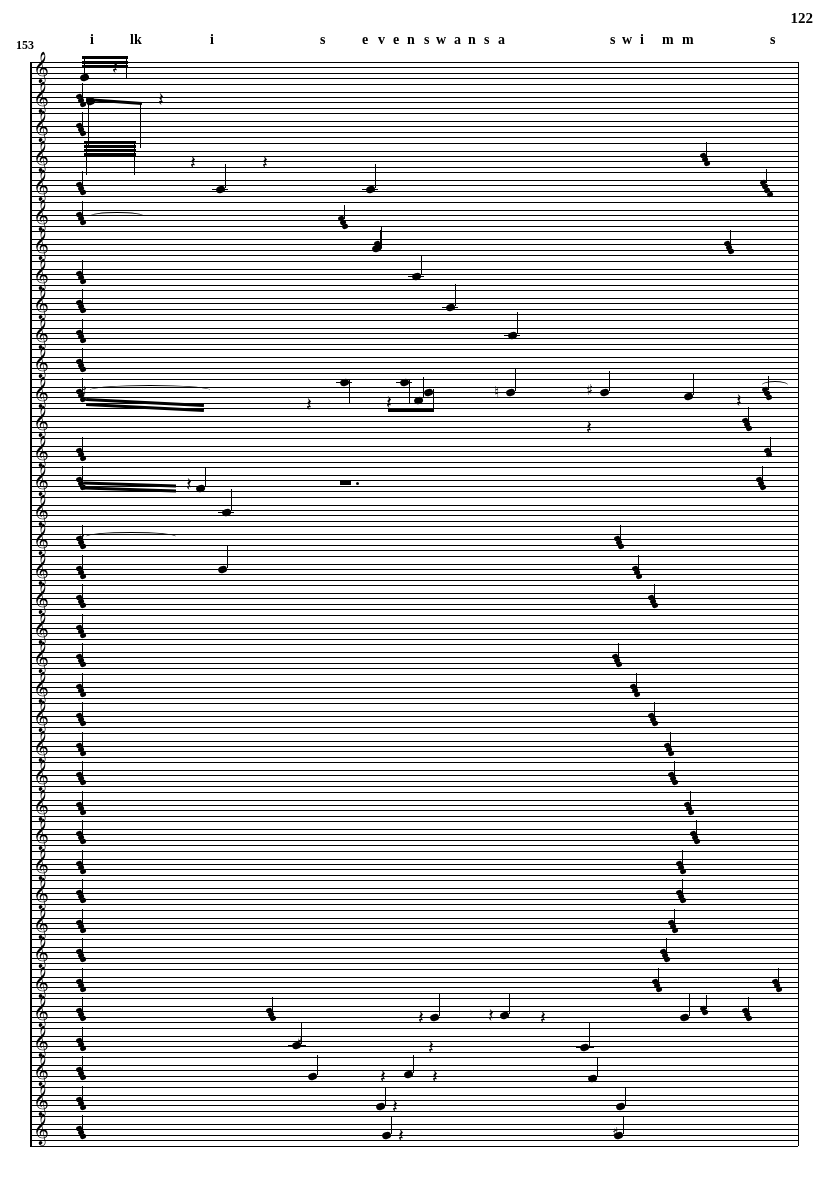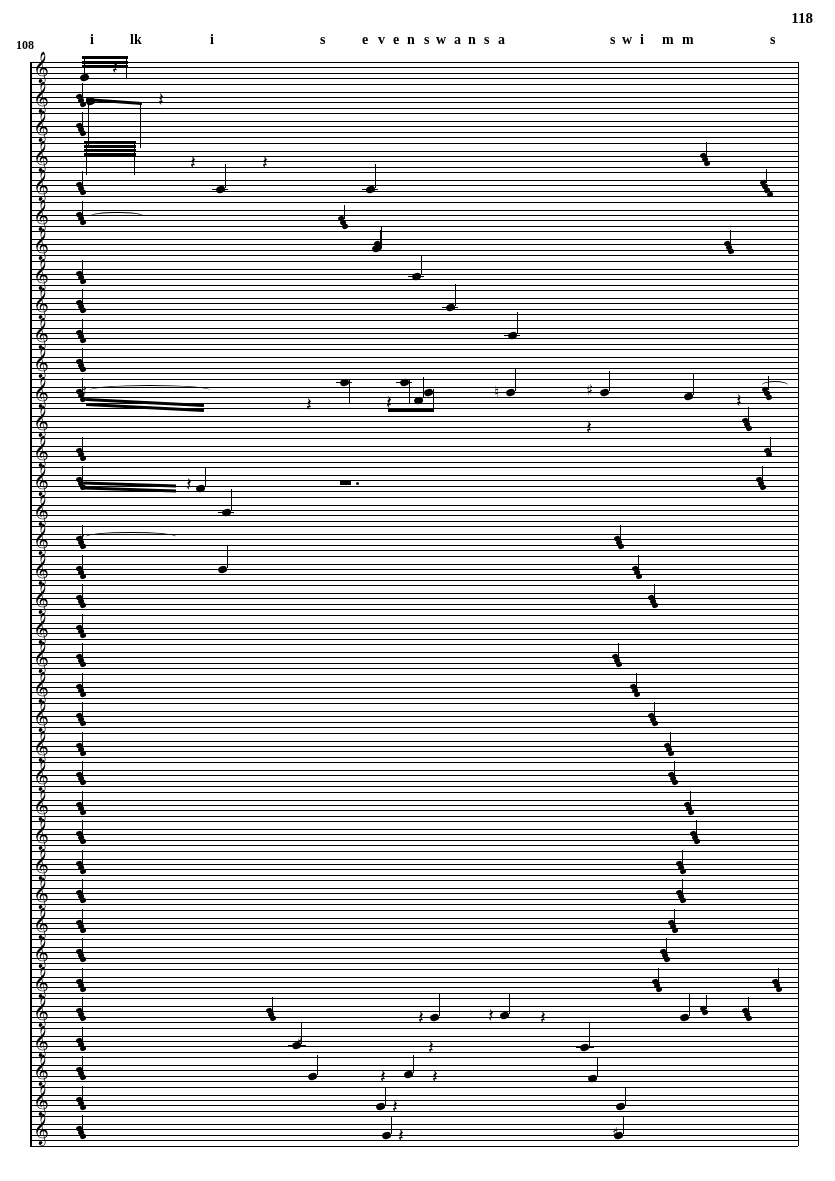--- a/index.html
+++ b/index.html
@@ -125,22 +125,22 @@
     border-left: none;
     border-right: none;
     border-bottom: none;
   }
 </style>
 </head>
 <body>
 
 <div id="page">
 
-  <div class="page-number">118</div>
-  <div class="measure-number">108</div>
+  <div class="page-number">122</div>
+  <div class="measure-number">153</div>
 
   <div class="lyrics-row" id="lyrics">
       <span class="lyric" style="left: 10px; top: 0px;">i</span>
       <span class="lyric" style="left: 50px; top: 0px;">lk</span>
       <span class="lyric" style="left: 130px; top: 0px;">i</span>
       <span class="lyric" style="left: 240px; top: 0px;">s</span>
       <span class="lyric" style="left: 282px; top: 0px;">e</span>
       <span class="lyric" style="left: 298px; top: 0px;">v</span>
       <span class="lyric" style="left: 313px; top: 0px;">e</span>
       <span class="lyric" style="left: 327px; top: 0px;">n</span>

